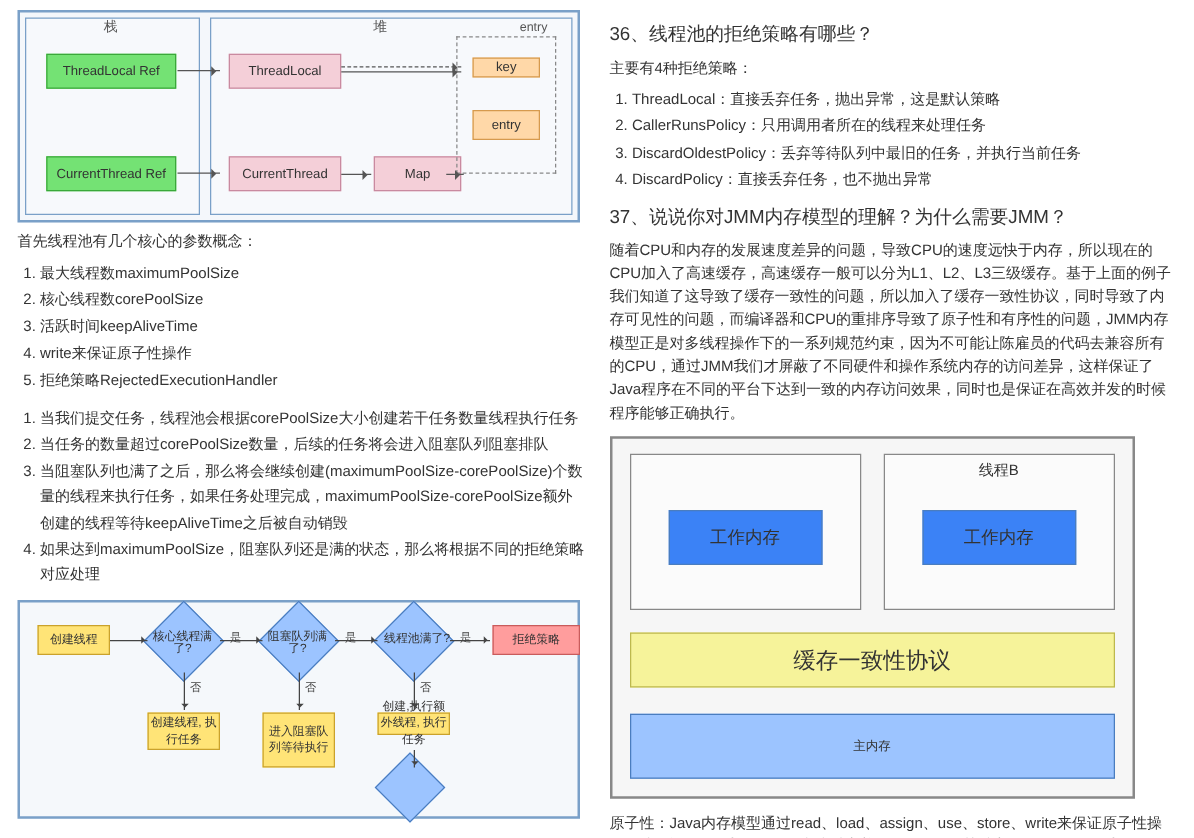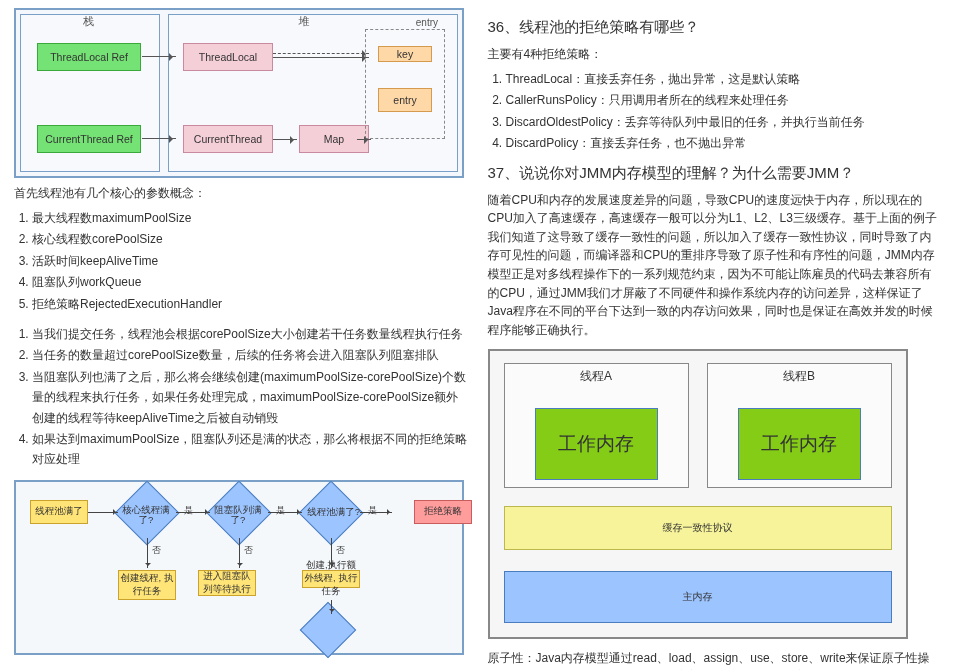--- a/index.html
+++ b/index.html
@@ -119,21 +119,21 @@
     display: flex; align-items: center; justify-content: center;
     text-align: center;
     width: 58px; height: 24px;
   }
   .rect-r {
     position: absolute;
     background: #ff9d9d;
     border: 1px solid #c95c5c;
     display: flex; align-items: center; justify-content: center;
     text-align: center;
-    width: 58px; height: 24px; margin-left: 20px;
+    width: 70px; height: 24px;
   }
   .dia {
     position: absolute;
     width: 46px; height: 46px;
     background: #9cc4ff;
     border: 1px solid #4a7dbf;
     transform: rotate(45deg);
   }
   .dia span {
     position: absolute;
@@ -182,33 +182,33 @@
   }
   .thr-a { left: 14px; }
   .thr-b { right: 14px; }
   .thr-title{
     text-align: center;
     font-size: 12px;
     padding: 4px 0;
   }
   .wm {
     position: absolute;
-    left: 30px; right: 30px; top: 44px; height: 72px;
-    background: #84cc16;
+    left: 30px; right: 30px; top: 44px; height: 44px;
+    background: #3b82f6;
     border: 1px solid #4a7dbf;
     display:flex;align-items:center;justify-content:center;
-    font-size: 19px;
+    font-size: 14px;
   }
   .coh {
     position: absolute;
     left: 14px; right: 14px; top: 155px; height: 44px;
     background: #f6f39a;
     border: 1px solid #bdb84e;
     display:flex;align-items:center;justify-content:center;
-    font-size: 10px;
+    font-size: 18px;
   }
   .mainmem {
     position: absolute;
     left: 14px; right: 14px; top: 220px; height: 52px;
     background: #9cc4ff;
     border: 1px solid #4a7dbf;
     display:flex;align-items:center;justify-content:center;
     font-size: 10px;
   }
 
@@ -246,48 +246,48 @@
 
     <div class="arr" style="top:46px;left:126px;width:34px"></div>
     <div class="arr" style="top:128px;left:126px;width:34px"></div>
   </div>
 
   <p>首先线程池有几个核心的参数概念：</p>
   <ol>
     <li>最大线程数maximumPoolSize</li>
     <li>核心线程数corePoolSize</li>
     <li>活跃时间keepAliveTime</li>
-    <li>阻塞队列workQueue</li>
+    <li>write来保证原子性操作</li>
     <li>拒绝策略RejectedExecutionHandler</li>
   </ol>
   <ol>
     <li>当我们提交任务，线程池会根据corePoolSize大小创建若干任务数量线程执行任务</li>
     <li>当任务的数量超过corePoolSize数量，后续的任务将会进入阻塞队列阻塞排队</li>
     <li>当阻塞队列也满了之后，那么将会继续创建(maximumPoolSize-corePoolSize)个数量的线程来执行任务，如果任务处理完成，maximumPoolSize-corePoolSize额外创建的线程等待keepAliveTime之后被自动销毁</li>
     <li>如果达到maximumPoolSize，阻塞队列还是满的状态，那么将根据不同的拒绝策略对应处理</li>
   </ol>
 
   <div class="d2">
 
-    <div class="rect-y" style="top:18px;left:14px">线程池满了</div>
+    <div class="rect-y" style="top:18px;left:14px">创建线程</div>
 
     <div class="dia" style="top:8px;left:108px">
         <span>核心线程满了?</span>
       </div>
     <div class="dia" style="top:8px;left:200px">
         <span>阻塞队列满了?</span>
       </div>
     <div class="dia" style="top:8px;left:292px">
         <span>线程池满了?</span>
       </div>
 
     <div class="rect-r" style="top:18px;left:378px">拒绝策略</div>
 
     <div class="rect-y" style="top:88px;left:102px;height:30px">创建线程, 执行任务</div>
-    <div class="rect-y" style="top:88px;left:182px;height:26px">进入阻塞队列等待执行</div>
+    <div class="rect-y" style="top:88px;left:194px;height:44px">进入阻塞队列等待执行</div>
     <div class="rect-y" style="top:88px;left:286px;height:18px">创建,执行额外线程, 执行任务</div>
 
     <div class="dia" style="top:128px;left:292px;width:40px;height:40px"></div>
 
     <div class="lblYN" style="top:22px;left:168px">是</div>
     <div class="lblYN" style="top:22px;left:260px">是</div>
     <div class="lblYN" style="top:22px;left:352px">是</div>
     <div class="lblYN" style="top:62px;left:136px">否</div>
     <div class="lblYN" style="top:62px;left:228px">否</div>
     <div class="lblYN" style="top:62px;left:320px">否</div>
@@ -316,21 +316,20 @@
     <li>CallerRunsPolicy：只用调用者所在的线程来处理任务</li>
     <li>DiscardOldestPolicy：丢弃等待队列中最旧的任务，并执行当前任务</li>
     <li>DiscardPolicy：直接丢弃任务，也不抛出异常</li>
   </ol>
 
   <h2>37、说说你对JMM内存模型的理解？为什么需要JMM？</h2>
   <p style="line-height:1.55">随着CPU和内存的发展速度差异的问题，导致CPU的速度远快于内存，所以现在的CPU加入了高速缓存，高速缓存一般可以分为L1、L2、L3三级缓存。基于上面的例子我们知道了这导致了缓存一致性的问题，所以加入了缓存一致性协议，同时导致了内存可见性的问题，而编译器和CPU的重排序导致了原子性和有序性的问题，JMM内存模型正是对多线程操作下的一系列规范约束，因为不可能让陈雇员的代码去兼容所有的CPU，通过JMM我们才屏蔽了不同硬件和操作系统内存的访问差异，这样保证了Java程序在不同的平台下达到一致的内存访问效果，同时也是保证在高效并发的时候程序能够正确执行。</p>
 
   <div class="d3">
     <div class="thr-frame thr-a">
-      <div class="thr-title">线程A</div>
       <div class="wm">工作内存</div>
     </div>
     <div class="thr-frame thr-b">
       <div class="thr-title">线程B</div>
       <div class="wm">工作内存</div>
     </div>
     <div class="coh">缓存一致性协议</div>
     <div class="mainmem">主内存</div>
   </div>
 

